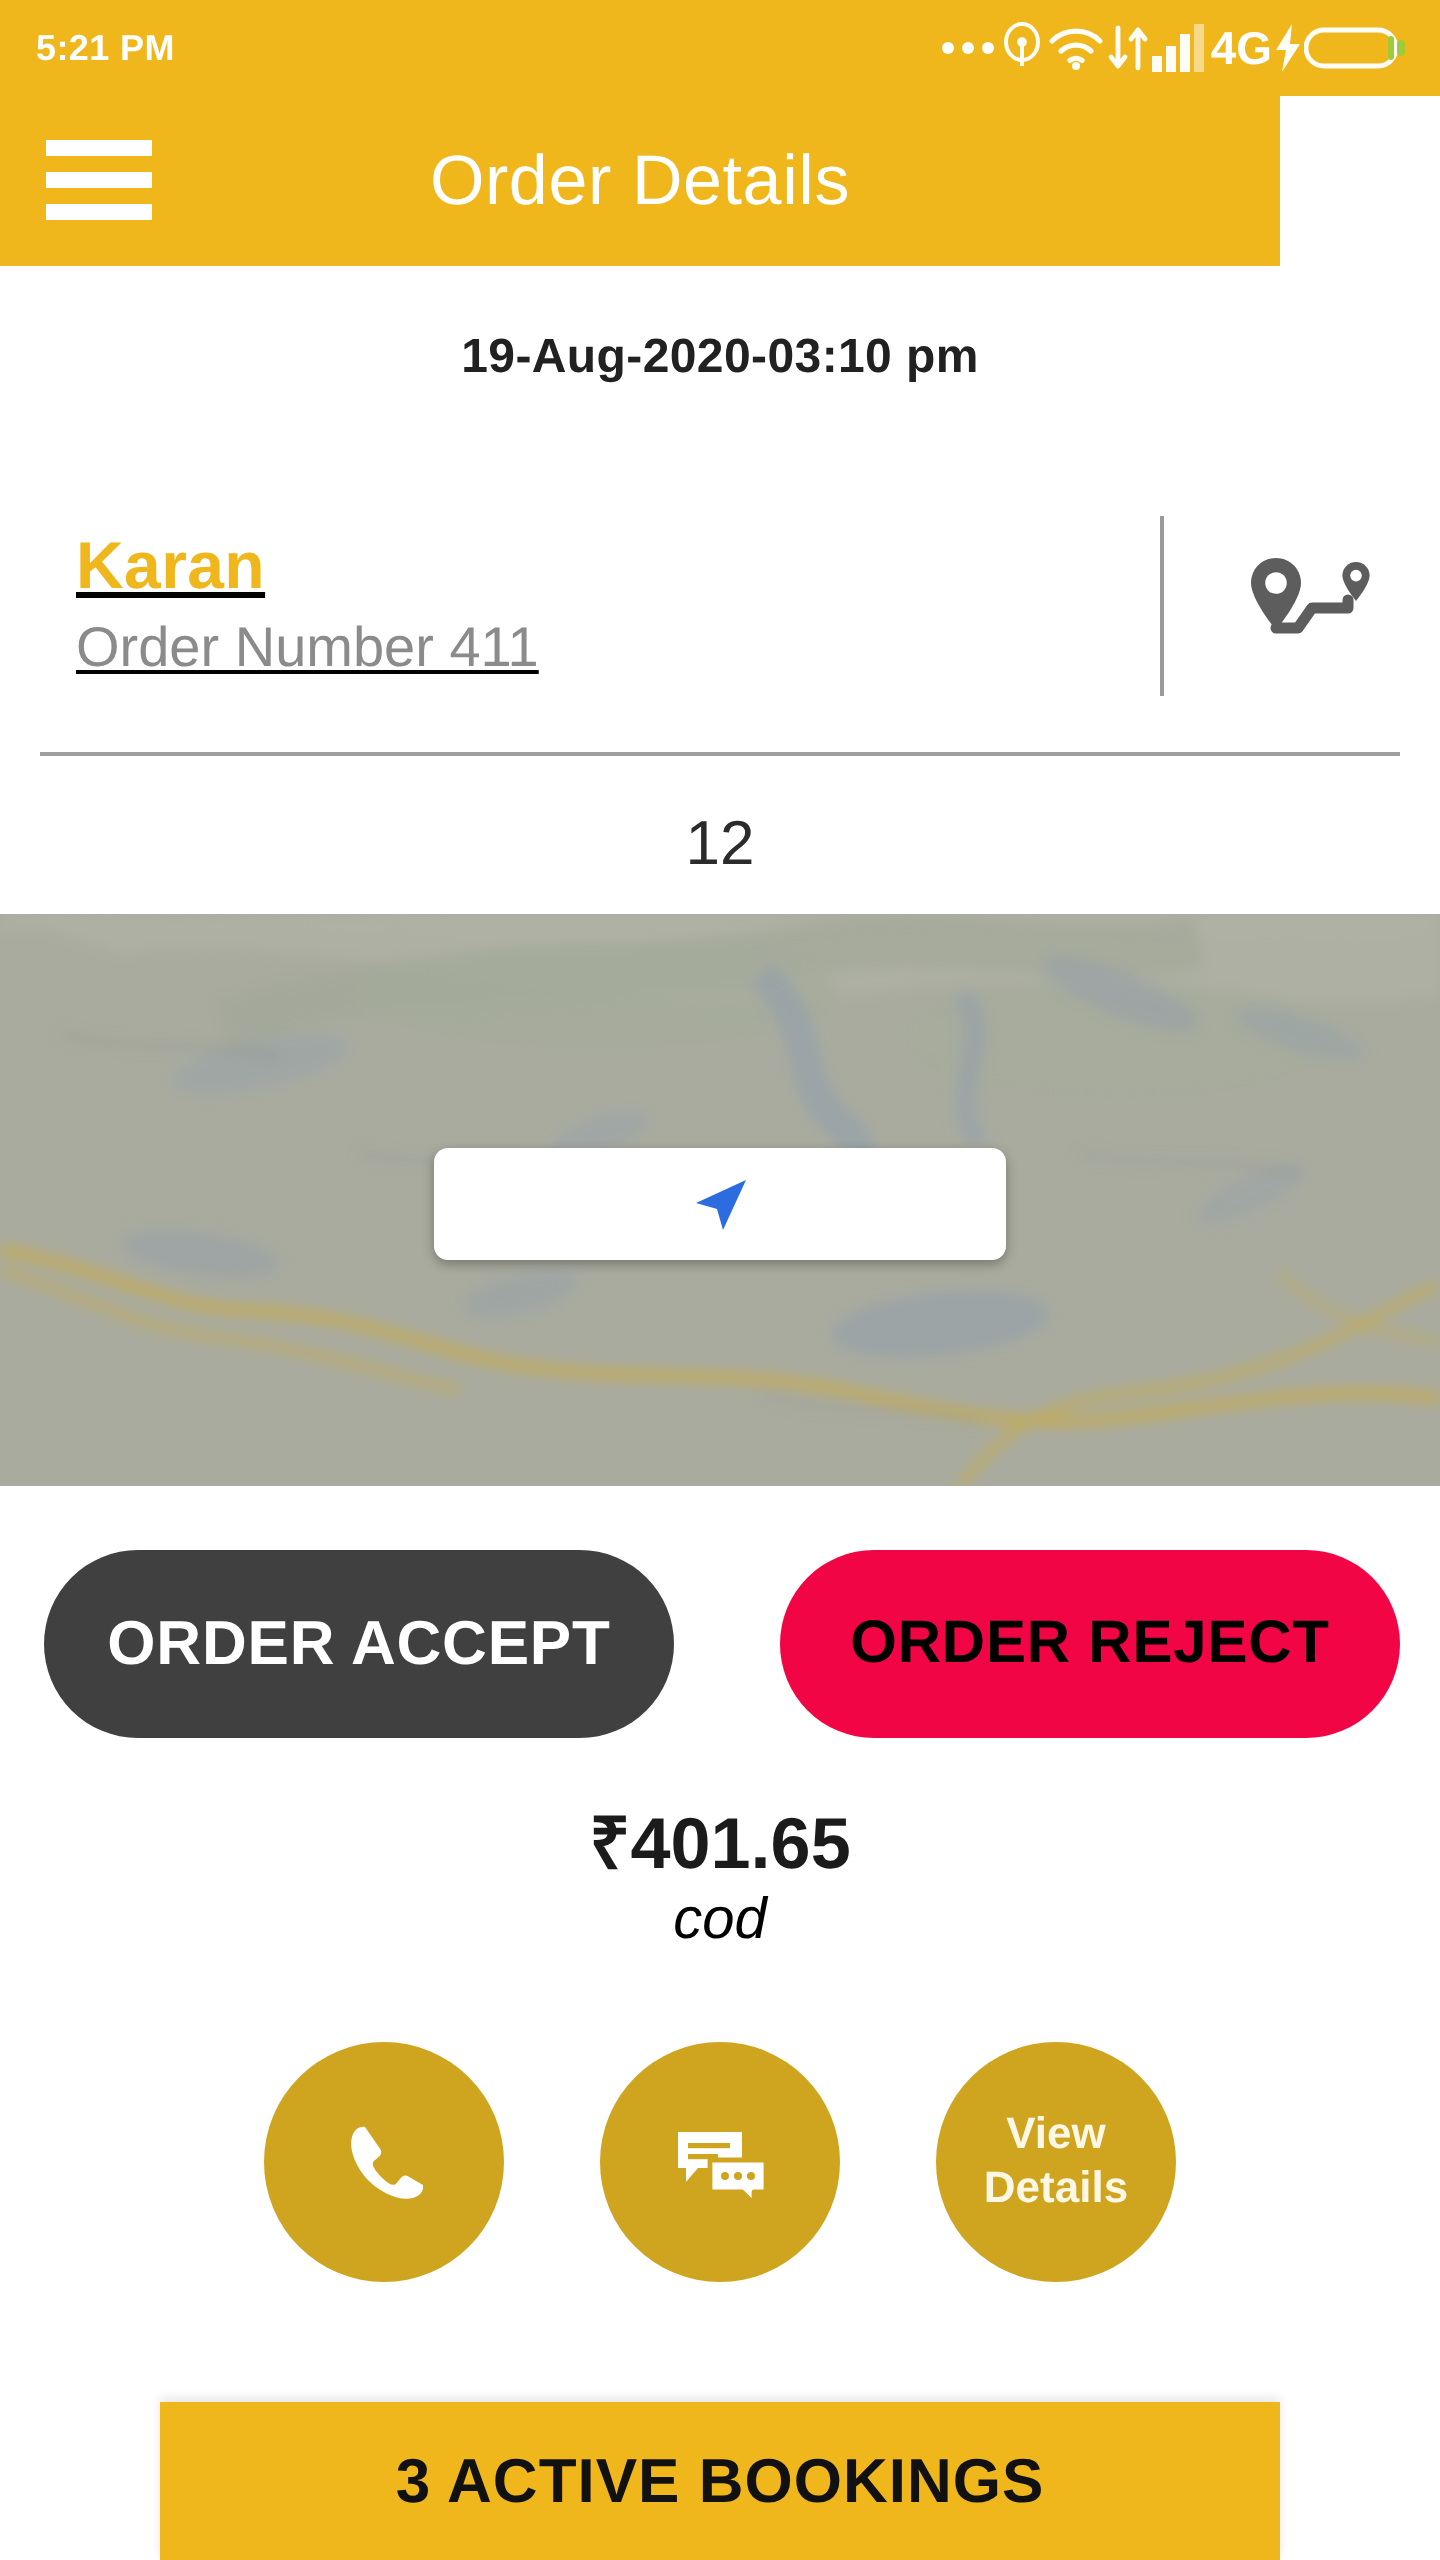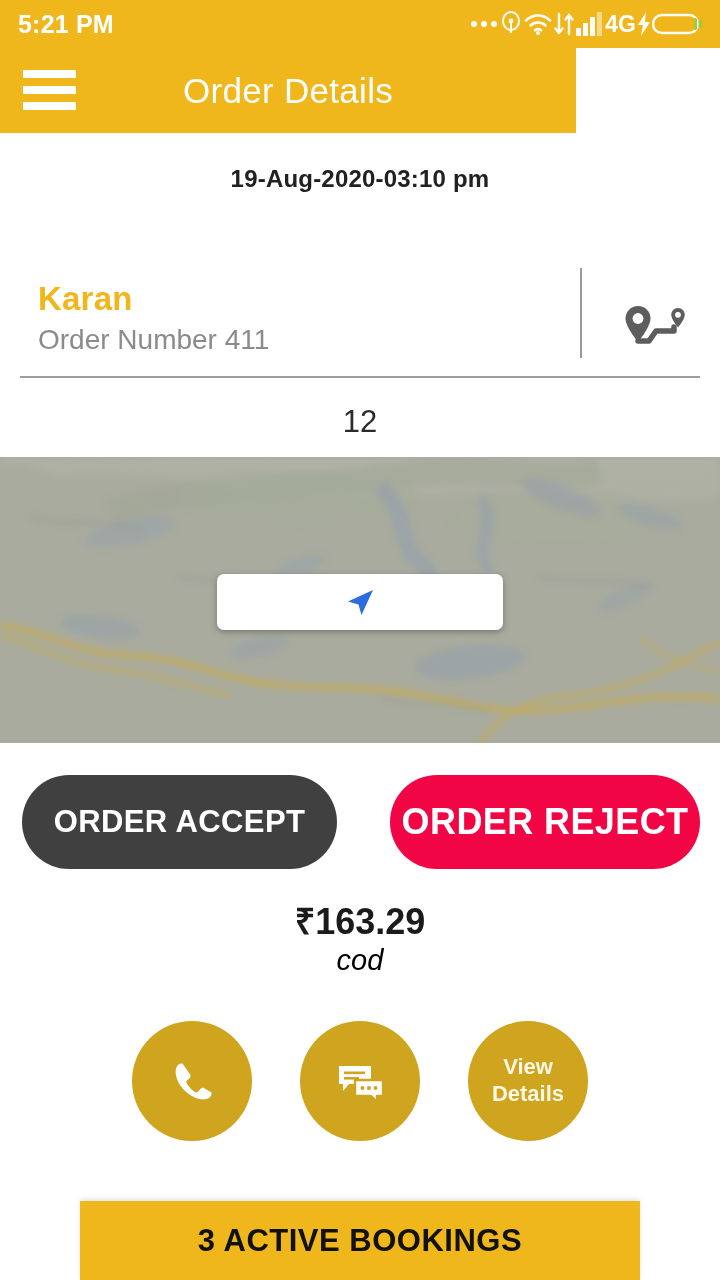--- a/index.html
+++ b/index.html
@@ -27,21 +27,21 @@
     width: 720px;
     height: 48px;
     background: #F0B71C;
     display: flex;
     align-items: center;
     justify-content: space-between;
     padding: 0 16px 0 18px;
   }
   .status-time {
     color: #ffffff;
-    font-size: 25px;
+    font-size: 18px;
     font-weight: bold;
     letter-spacing: 0.2px;
     line-height: 1;
   }
   .status-icons {
     display: flex;
     align-items: center;
   }
   .si { display: block; opacity: 0.96; }
   .dots-icon {
@@ -60,21 +60,21 @@
     color: #ffffff;
     font-size: 23px;
     font-weight: bold;
     line-height: 1;
   }
 
   
   .app-bar {
     position: absolute;
     top: 48px; left: 0;
-    width: 576px;
+    width: 640px;
     height: 85px;
     background: #F0B71C;
     display: flex;
     align-items: center;
   }
   .hamburger {
     position: absolute;
     left: 23px;
     top: 22px;
     width: 53px;
@@ -111,21 +111,22 @@
     letter-spacing: 0.2px;
   }
 
   
   .customer-row {
     position: absolute;
     top: 248px; left: 0;
     width: 720px;
     height: 110px;
     display: flex;
-    align-items: flex-end;
+    align-items: center;
+    text-decoration: underline;
   }
   .customer-info {
     padding-left: 38px;
     flex: 1;
   }
   .customer-name {
     color: #F0B71C;
     font-size: 33px;
     font-weight: bold;
     line-height: 1.18;
@@ -226,23 +227,23 @@
   }
   .reject-btn {
     position: absolute;
     left: 390px;
     top: 775px;
     width: 310px;
     height: 94px;
     background: #F20544;
     border: none;
     border-radius: 47px;
-    color: #ffffff;
+    color: #000000;
     font-family: "Liberation Sans", sans-serif;
-    font-size: 36px;
+    font-size: 30px;
     font-weight: bold;
     letter-spacing: 0.4px;
     cursor: pointer;
   }
 
   
   .amount {
     position: absolute;
     top: 896px; left: 0;
     width: 720px;
@@ -426,21 +427,21 @@
     <div class="nav-button">
       <svg width="32" height="32" viewBox="0 0 32 32">
         <path d="M29 4 L4 15.5 L14.5 18.5 L17.5 29 Z" fill="#2B6CE0"></path>
       </svg>
     </div>
   </div>
 
   <button class="accept-btn">ORDER ACCEPT</button>
   <button class="reject-btn">ORDER REJECT</button>
 
-  <div class="amount">₹163.29</div>
+  <div class="amount">₹401.65</div>
   <div class="payment-mode">cod</div>
 
   <div class="circle-row">
     <div class="circle-btn">
       <svg width="54" height="54" viewBox="0 0 54 54">
         <path d="M17.5 9.5 C14.5 9 12 11 11 14.5 C9.2 21 13.5 30.5 19.5 36.5 C25.5 42.5 35 46.8 41.5 45 C45 44 47 41.5 46.5 38.5 L39.2 34.2 C37.6 33.3 36.3 33.9 35.2 35.2 L33.2 37.6 C31.8 39.2 29.6 38.2 26.4 35.2 C22.8 31.8 20.4 28.3 21.8 26.6 L24.2 24.6 C25.5 23.5 26.1 22.2 25.2 20.6 Z" fill="#ffffff"></path>
       </svg>
     </div>
     <div class="circle-btn">
       <svg width="54" height="54" viewBox="0 0 54 54">

